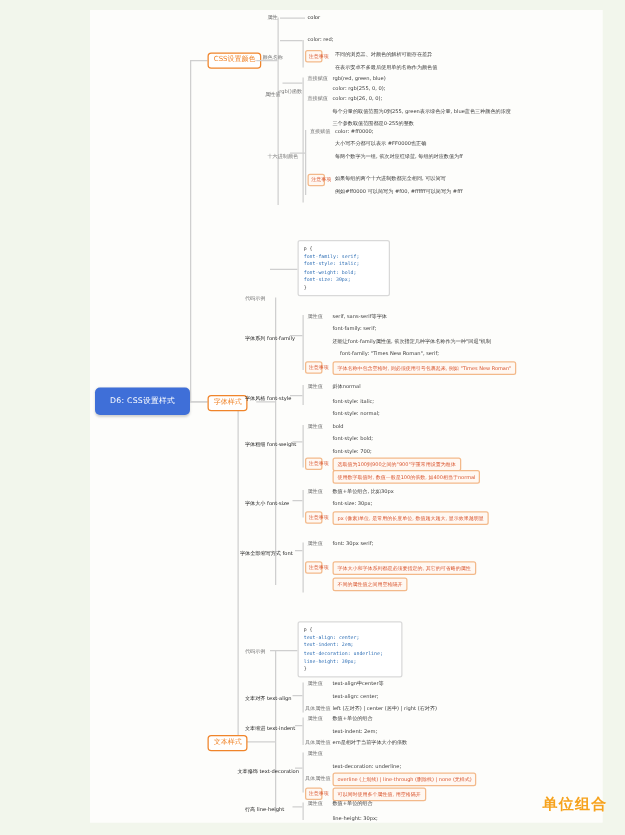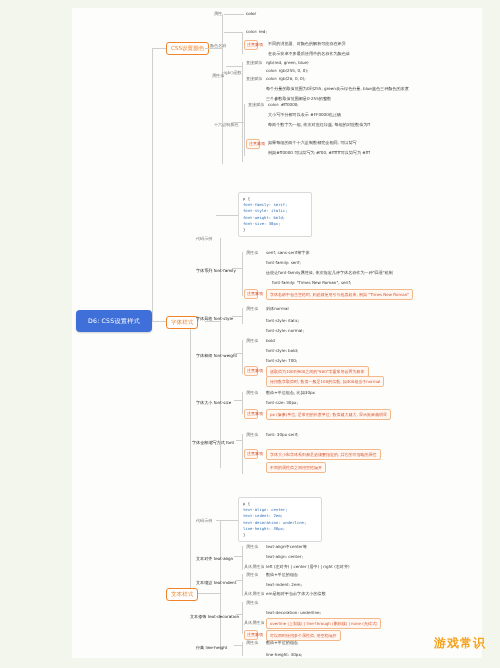--- a/index.html
+++ b/index.html
@@ -229,14 +229,14 @@
   <div class="hl" style="left:244px;top:630px;width:8px;text-align:center;padding:1px 2px;">注意事项</div>
   <div class="hl" style="left:266px;top:630px;">可以同时使用多个属性值, 用空格隔开</div>
 
   <div class="t b" style="left:196px;top:645px;">行高 line-height</div>
   <div class="ln h" style="left:234px;top:645px;width:8px;"></div>
   <div class="ln v" style="left:242px;top:642px;height:14px;"></div>
   <div class="t g" style="left:246px;top:640px;">属性值</div>
   <div class="t" style="left:266px;top:640px;">数值+单位的组合</div>
   <div class="t" style="left:266px;top:652px;">line-height: 30px;</div>
 
-  <div class="wm">游戏常识</div>
+  <div class="wm">单位组合</div>
 </div>
 
 </body></html>

